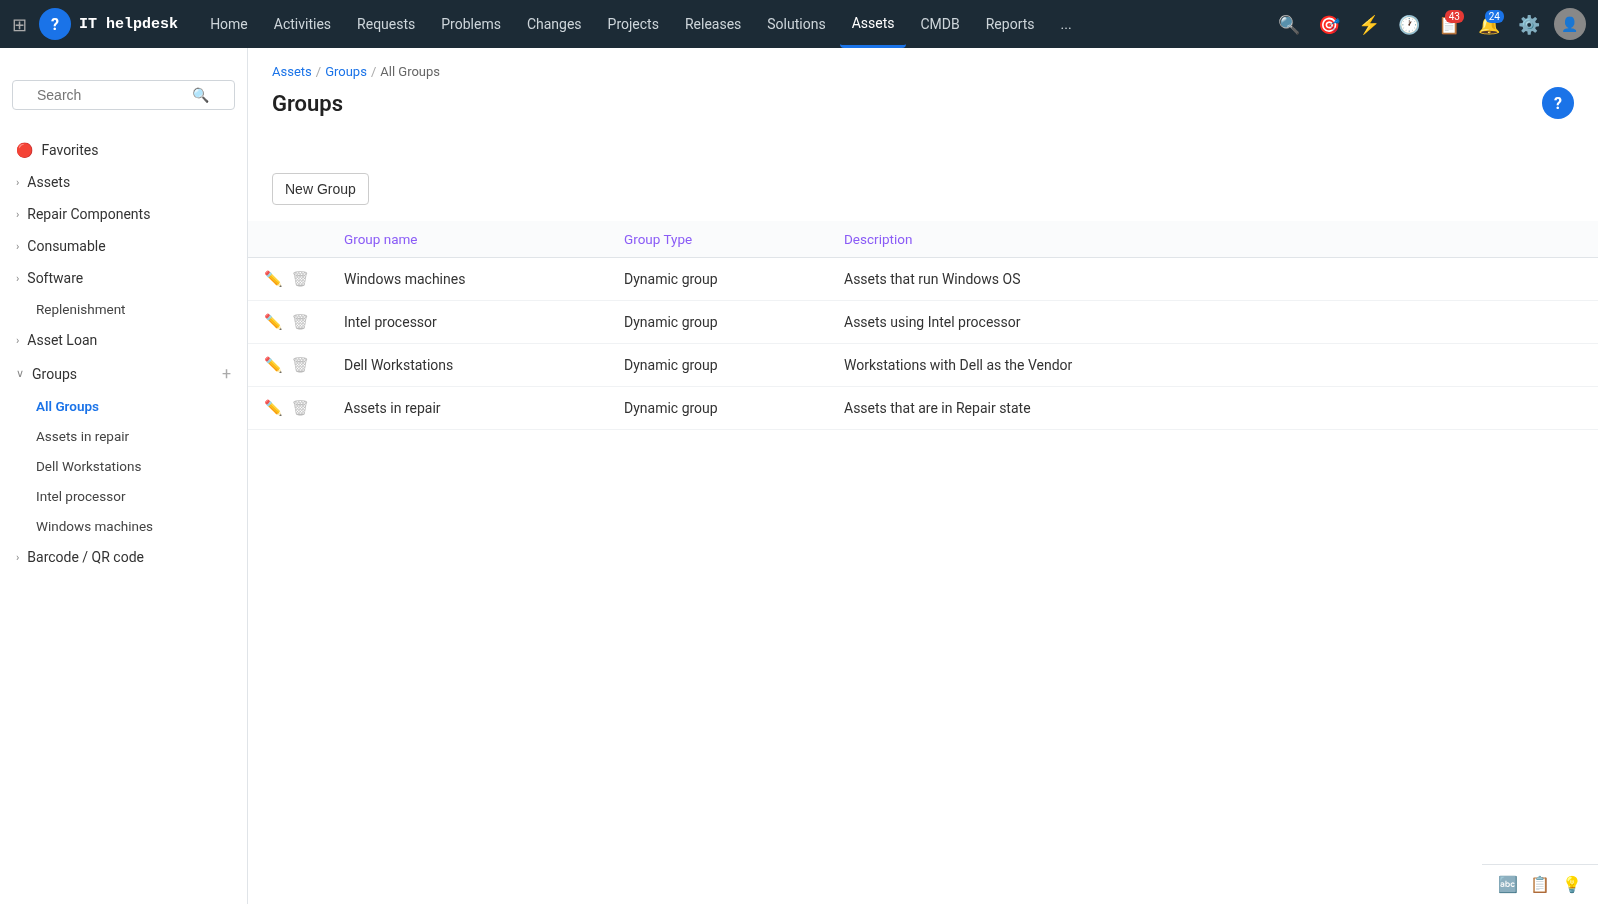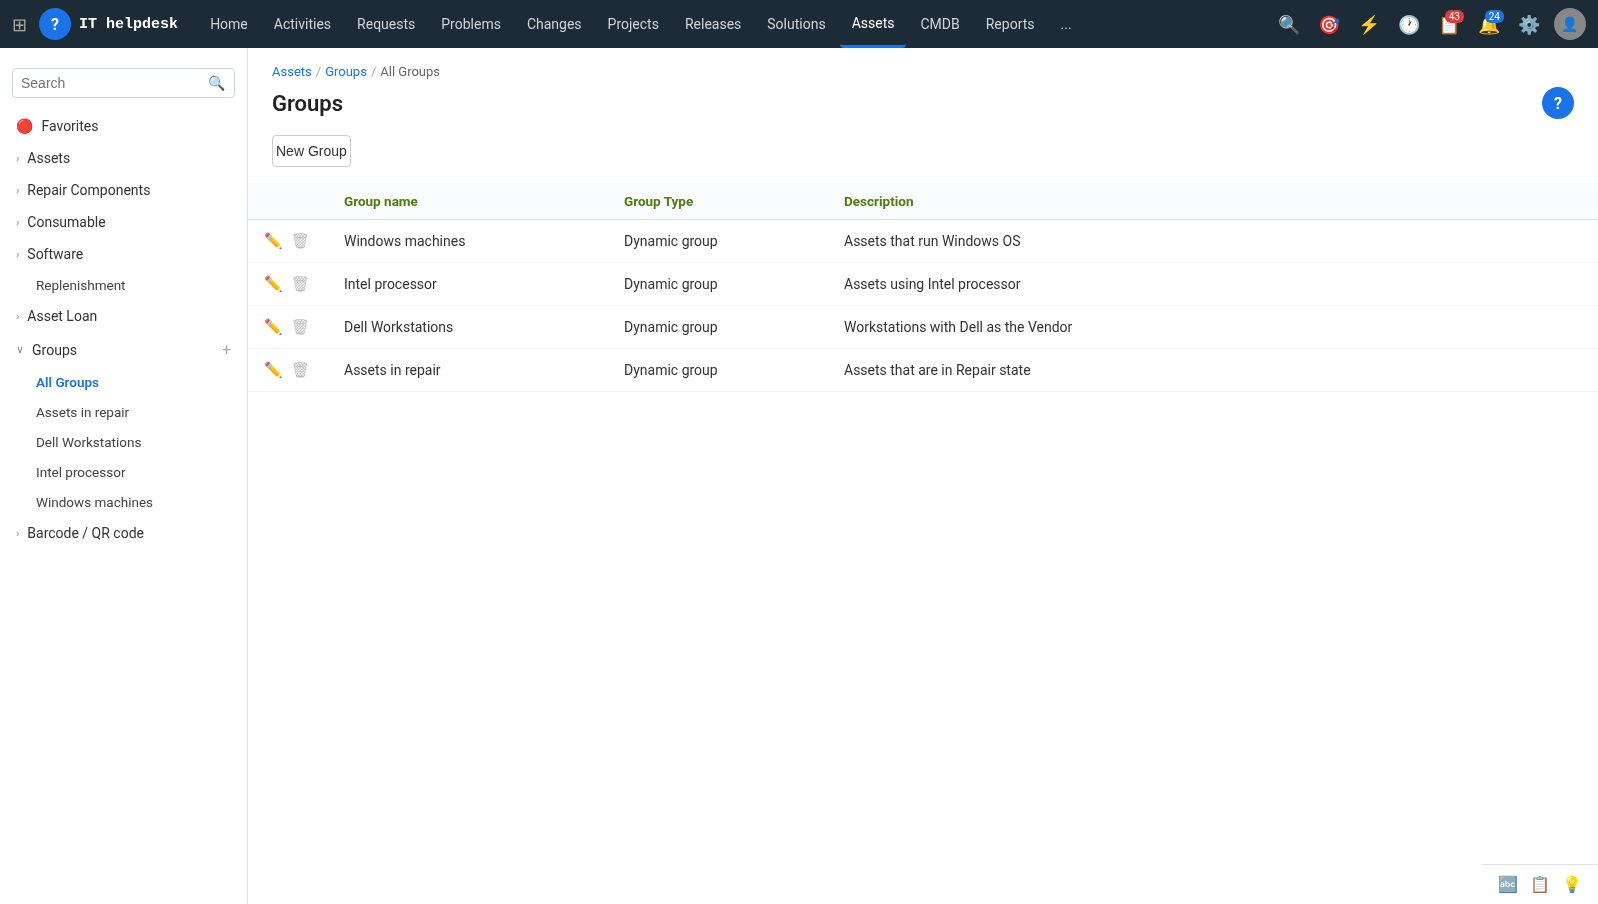--- a/index.html
+++ b/index.html
@@ -21,44 +21,44 @@
     .top-nav .nav-icon { width: 32px; height: 32px; display: flex; align-items: center; justify-content: center; color: #cdd5da; cursor: pointer; font-size: 18px; border-radius: 4px; position: relative; }
     .badge { position: absolute; top: 2px; right: 2px; background: #e53935; color: white; border-radius: 6px; font-size: 10px; padding: 1px 4px; min-width: 16px; text-align: center; }
     .badge.blue { background: #1a73e8; }
     .avatar { width: 32px; height: 32px; border-radius: 50%; background: #888; display: flex; align-items: center; justify-content: center; color: white; font-size: 14px; cursor: pointer; }
 
     
     .layout { display: flex; margin-top: 48px; height: calc(904px - 48px); }
 
     
     .sidebar { width: 248px; background: #fff; border-right: 1px solid #e0e4e8; overflow-y: auto; flex-shrink: 0; padding: 8px 0; }
-    .sidebar-search { display: flex; align-items: center; margin: 12px 12px; border: 1px solid #d0d5da; border-radius: 4px; padding: 6px 8px; gap: 20px; background: #fff; }
+    .sidebar-search { display: flex; align-items: center; margin: 24px 12px; border: 1px solid #d0d5da; border-radius: 4px; padding: 6px 24px; gap: 20px; background: #fff; }
     .sidebar-search input { border: none; outline: none; font-size: 14px; color: #555; width: 100%; background: transparent; }
     .sidebar-search .search-icon { color: #999; font-size: 14px; }
     .sidebar-item { display: flex; align-items: center; padding: 8px 16px; cursor: pointer; color: #333; font-size: 14px; gap: 8px; }
     .sidebar-item .chevron { font-size: 11px; color: #888; }
     .sidebar-item .label { flex: 1; }
     .sidebar-sub { padding-left: 36px; }
     .sidebar-sub-item { display: flex; align-items: center; padding: 7px 16px 7px 0; cursor: pointer; color: #444; font-size: 13.5px; }
     .sidebar-sub-item.active { color: #1a73e8; font-weight: 600; }
 
     
     .main { flex: 1; background: #fff; overflow-y: auto; padding: 0; }
     .breadcrumb { display: flex; align-items: center; gap: 4px; padding: 16px 24px 4px; color: #666; font-size: 13px; }
     .breadcrumb .sep { color: #aaa; }
     .breadcrumb a { color: #1a73e8; cursor: pointer; }
     .page-header { display: flex; align-items: center; justify-content: space-between; padding: 4px 24px 16px; }
     .page-title { font-size: 22px; font-weight: 600; color: #222; }
     .help-btn { width: 32px; height: 32px; border-radius: 50%; background: #1a73e8; color: white; display: flex; align-items: center; justify-content: center; cursor: pointer; font-size: 16px; font-weight: bold; }
     .toolbar { padding: 0 24px 16px; }
-    .btn-new-group { border: 1px solid #ccc; background: white; padding: 7px 3px; border-radius: 4px; cursor: pointer; font-size: 14px; color: #333; }
+    .btn-new-group { border: 1px solid #ccc; background: white; padding: 7px 12px; border-radius: 4px; cursor: pointer; font-size: 14px; color: #333; margin-top: 38px; }
 
     
     .groups-table { width: 100%; border-collapse: collapse; }
-    .groups-table th { text-align: left; padding: 10px 16px; font-weight: 700; color: #4d7c0f; font-size: 13.5px; border-bottom: 1px solid #e0e4e8; background: #fafbfc; }
+    .groups-table th { text-align: left; padding: 10px 16px; font-weight: 400; color: #8b5cf6; font-size: 13.5px; border-bottom: 1px solid #e0e4e8; background: #fafbfc; }
     .groups-table td { padding: 12px 16px; border-bottom: 1px solid #f0f2f4; color: #333; font-size: 14px; vertical-align: middle; }
     .action-icons { display: flex; gap: 8px; align-items: center; }
     .action-icon { color: #bbb; cursor: pointer; font-size: 15px; }
     .col-actions { width: 80px; }
     .col-name { width: 280px; }
     .col-type { width: 220px; }
 
     
     .bottom-bar { position: fixed; bottom: 0; right: 0; background: #fff; border-top: 1px solid #e0e4e8; height: 40px; display: flex; align-items: center; justify-content: flex-end; padding: 0 16px; gap: 12px; }
     .bottom-icon { color: #888; font-size: 16px; cursor: pointer; }

